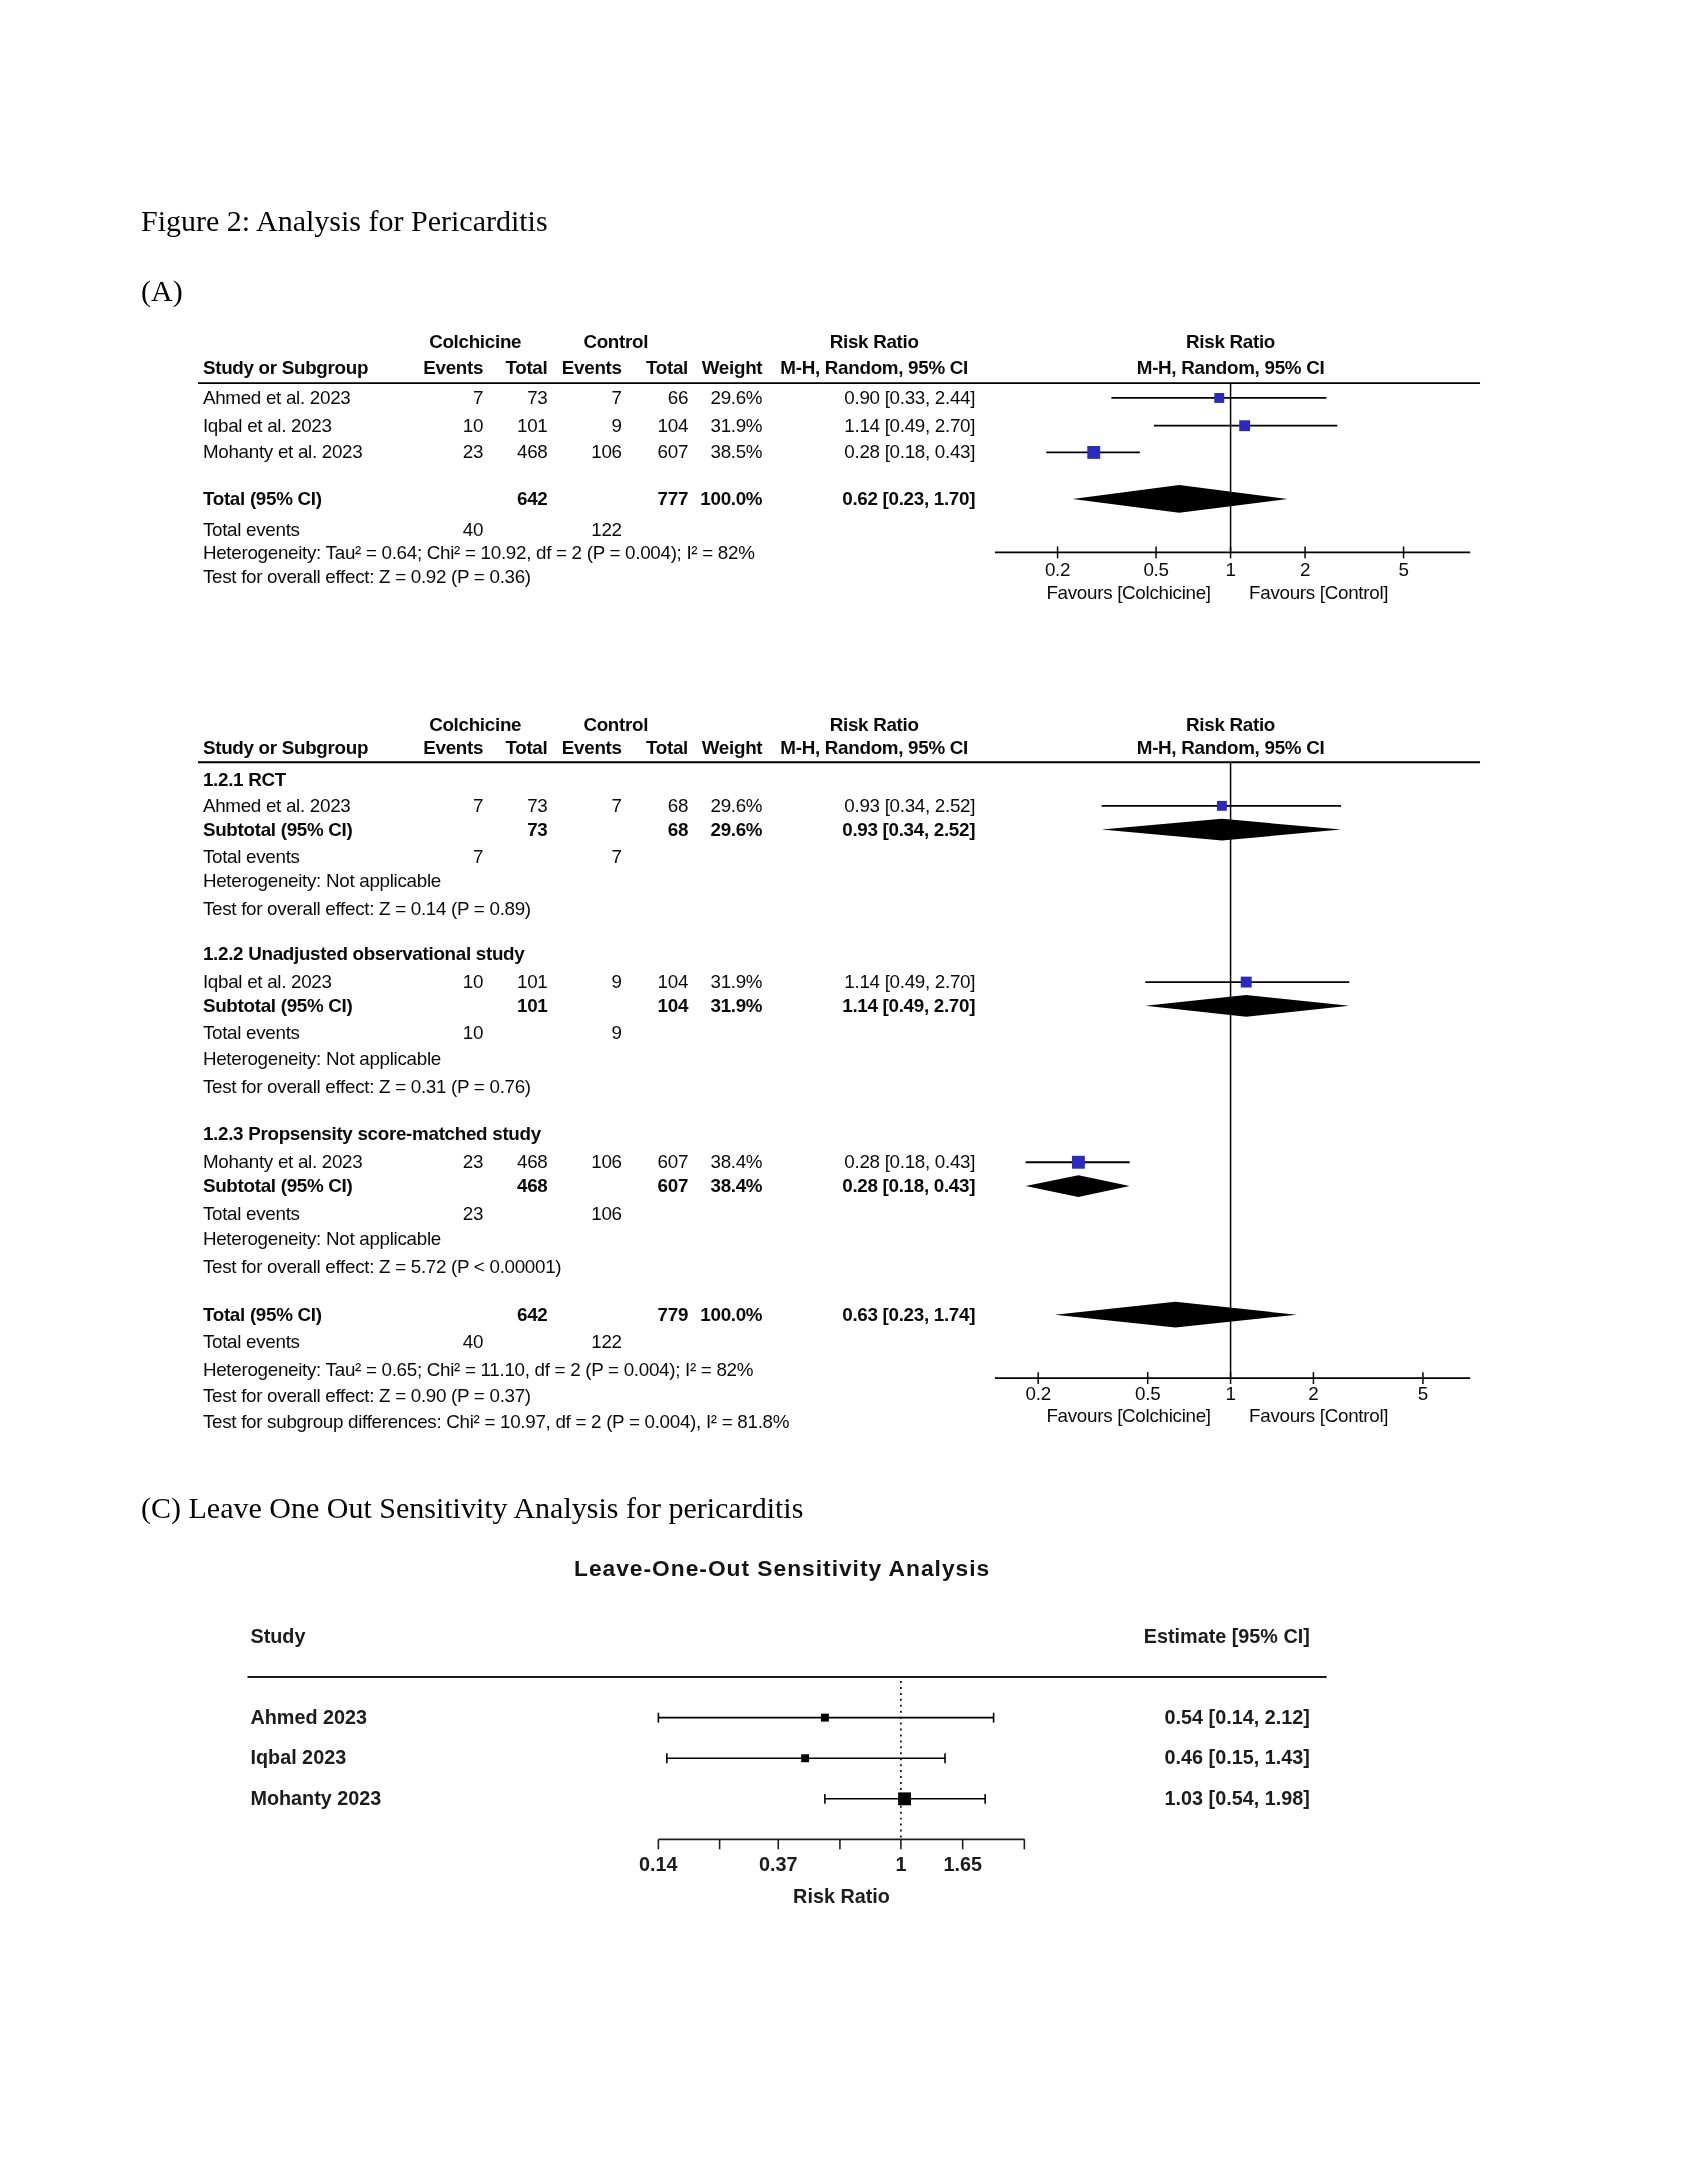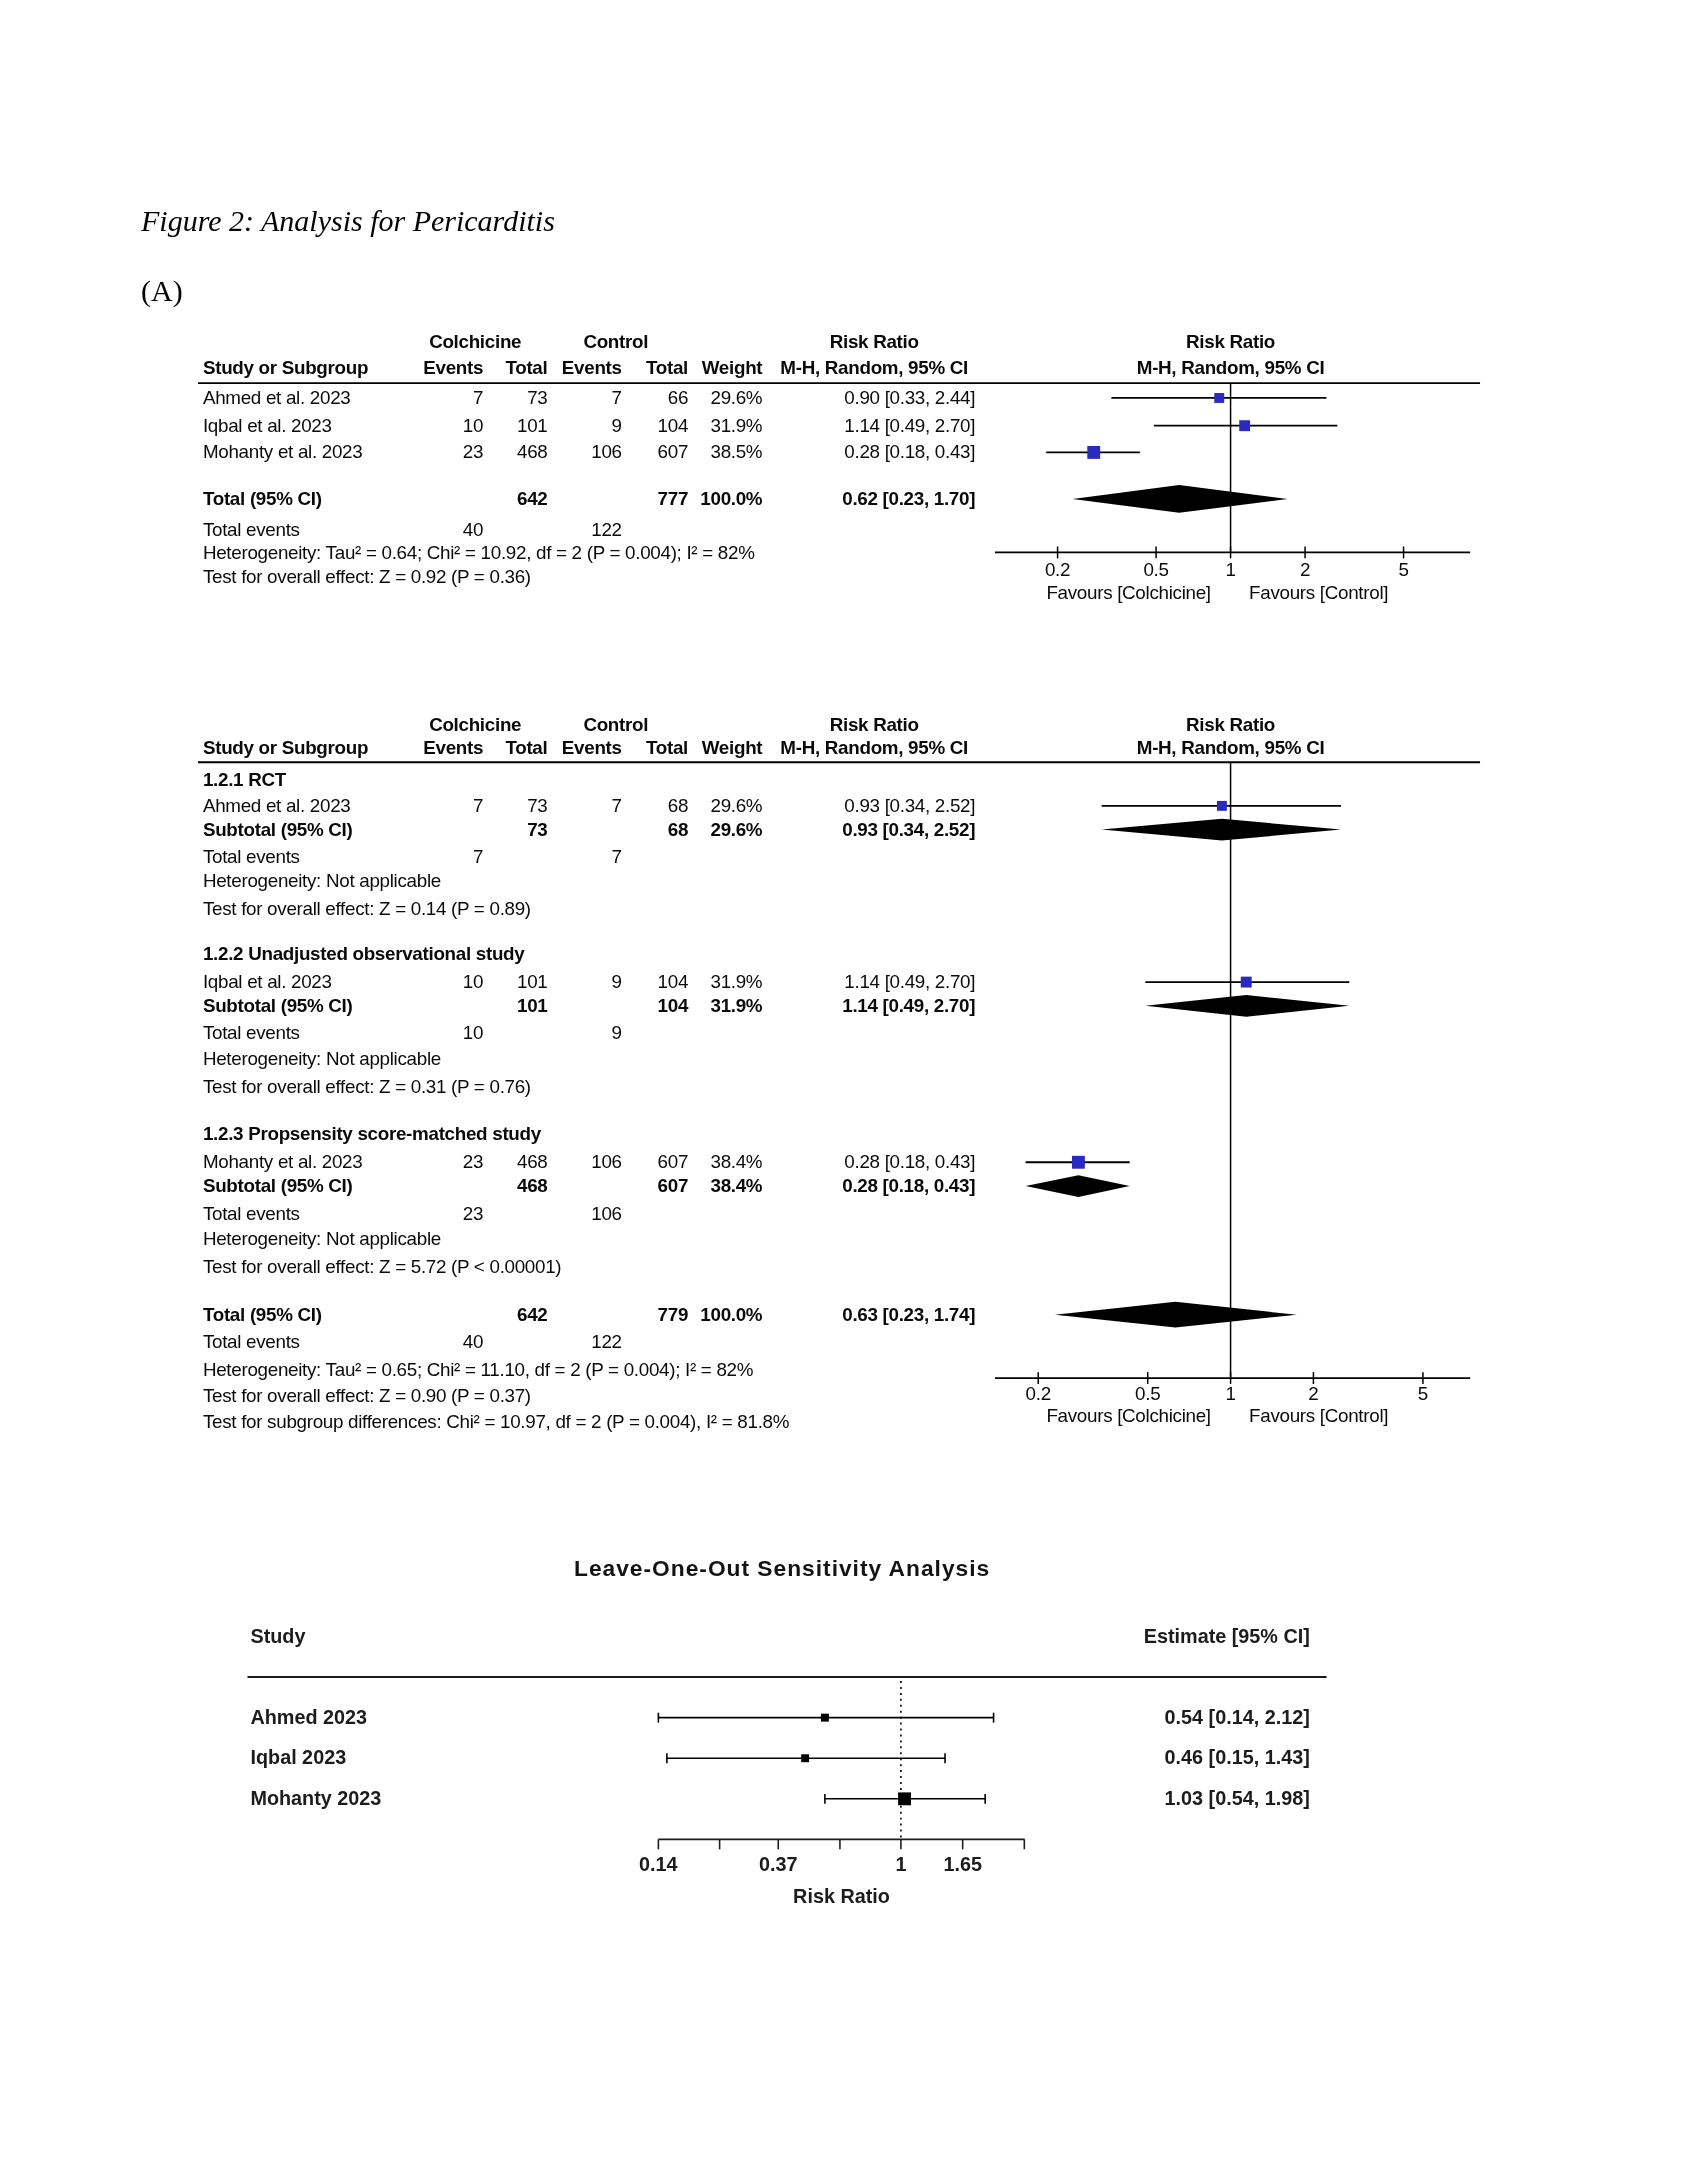--- a/index.html
+++ b/index.html
@@ -11,22 +11,23 @@
   text{fill:#0a0a0a;}
   .rm{font-family:"Liberation Sans", sans-serif;font-size:19px;letter-spacing:-0.3px;}
   .rm-b{font-weight:bold;}
   .pc{font-family:"Liberation Sans", sans-serif;font-size:20px;font-weight:bold;fill:#1c1c1c;}
   .pct{font-family:"Liberation Sans", sans-serif;font-size:23px;font-weight:bold;fill:#141414;letter-spacing:1px;}
 </style>
 </head>
 <body>
 
 <div id="page">
-  <div class="serif-heading" style="left:141px;top:204px;font-style:italic;">Figure 2: Analysis for Pericarditis</div>
+  <div class="serif-heading" style="left:141px;top:204px;">Figure 2: Analysis for Pericarditis</div>
   <div class="serif-heading" style="left:141px;top:274px;">(A)</div>
+  <div class="serif-heading" style="left:141px;top:1491px;">(C) Leave One Out Sensitivity Analysis for pericarditis</div>
   <svg id="plots" width="1683" height="2178" viewBox="0 0 1700 2200">
       <text x="480" y="352" text-anchor="middle" class="rm rm-b">Colchicine</text>
       <text x="622" y="352" text-anchor="middle" class="rm rm-b">Control</text>
       <text x="883" y="352" text-anchor="middle" class="rm rm-b">Risk Ratio</text>
       <text x="1243" y="352" text-anchor="middle" class="rm rm-b">Risk Ratio</text>
       <text x="205" y="378" text-anchor="start" class="rm rm-b">Study or Subgroup</text>
       <text x="488" y="378" text-anchor="end" class="rm rm-b">Events</text>
       <text x="553" y="378" text-anchor="end" class="rm rm-b">Total</text>
       <text x="628" y="378" text-anchor="end" class="rm rm-b">Events</text>
       <text x="695" y="378" text-anchor="end" class="rm rm-b">Total</text>

